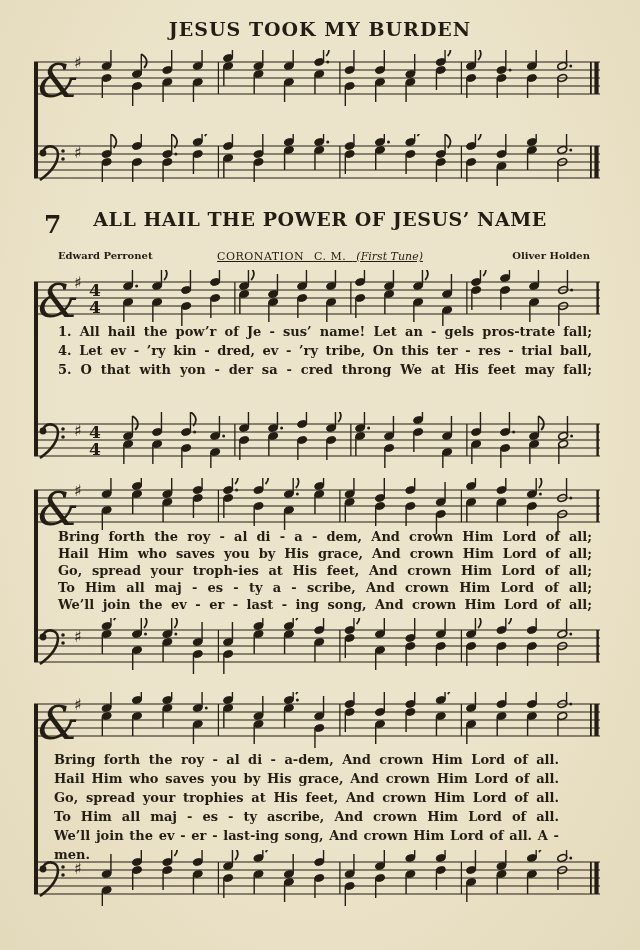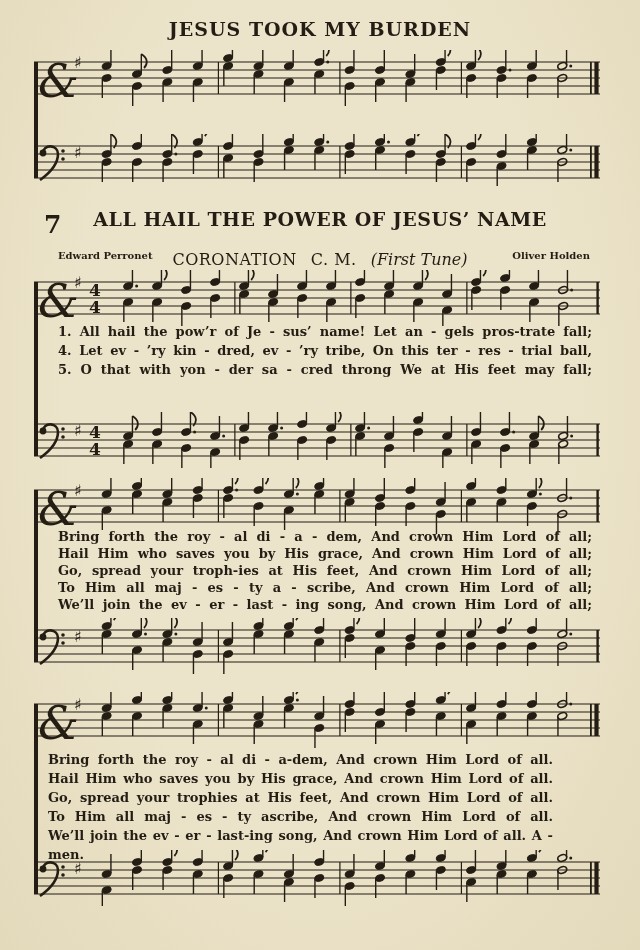--- a/index.html
+++ b/index.html
@@ -12,39 +12,39 @@
     color:#241d14;
   }
   .hymn-title{
     position:absolute;left:0;width:640px;
     text-align:center;font-weight:700;letter-spacing:1px;
   }
   #top-title{top:18px;font-size:19px;}
   #main-title{top:208px;font-size:19px;letter-spacing:.5px;}
   #hymn-number{position:absolute;top:210px;left:44px;font-size:25px;font-weight:700;}
   .attr{position:absolute;top:250px;font-size:10px;font-weight:700;}
-  #attr-center{left:0;width:640px;text-align:center;font-weight:400;font-size:16px;letter-spacing:.5px;}
+  #attr-center{left:0;width:640px;text-align:center;font-weight:400;font-size:11px;letter-spacing:.5px;text-decoration:underline;}
   #attr-center .tune-note{font-style:italic;letter-spacing:0;}
   #attr-left{left:58px;}
   #attr-right{right:50px;}
   .system{position:absolute;left:34px;width:566px;}
   .sysline{position:absolute;left:0;width:4px;background:#241d14;}
   .staff{position:absolute;left:0;display:block;}
   .lyr{
     position:relative;
     font-weight:700;font-size:13px;line-height:19px;
     text-align:justify;text-align-last:justify;
     white-space:normal;
   }
   .lyrblock{position:absolute;}
   #top-lyric{left:22px;width:538px;top:50px;line-height:20px;}
   #verses{left:24px;width:534px;top:52px;}
   #refrain-mid{left:24px;width:534px;top:50px;}
   #refrain-mid .lyr{line-height:17px;}
-  #refrain-end{left:14px;width:505px;top:58px;}
+  #refrain-end{left:20px;width:505px;top:58px;}
 </style>
 </head>
 <body>
 
 <div id="page">
 
   <div id="top-title" class="hymn-title">JESUS TOOK MY BURDEN</div>
 
   <div class="system" style="top:50px;height:142px;">
     <div class="sysline" style="top:12px;height:116px;"></div>

